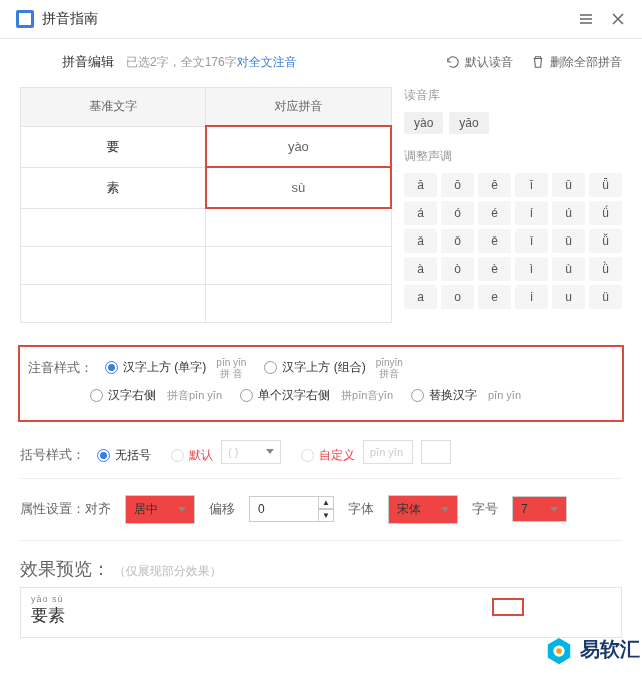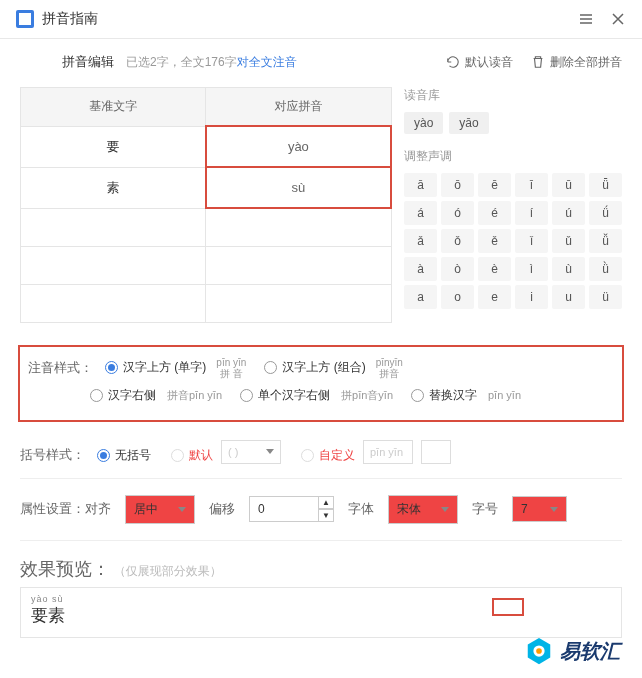--- a/index.html
+++ b/index.html
@@ -62,21 +62,21 @@
     .spinner { display: flex; flex-direction: column; margin-left: -1px; }
     .spinner-btn { border: 1px solid #ccc; width: 16px; height: 13px; font-size: 8px; text-align: center; line-height: 12px; cursor: pointer; background: #fff; }
     
     .preview-section { padding: 12px 20px 0; }
     .preview-label { color: #666; font-size: 18px; }
     .preview-note { color: #bbb; font-size: 12px; }
     .preview-box { border: 1px solid #e5e5e5; padding: 6px 10px 10px; margin-top: 6px; }
     .preview-pinyin { font-size: 9px; color: #888; letter-spacing: 1px; }
     .preview-chars { font-size: 17px; }
     
-    .logo-area { position: absolute; right: 22px; bottom: 12px; display: flex; align-items: center; gap: 6px; font-style: italic; }
+    .logo-area { position: absolute; right: 2px; bottom: 12px; display: flex; gap: 6px; }
     .logo-icon { width: 30px; height: 30px; }
     .logo-text { font-size: 20px; font-weight: bold; color: #1a3a6e; }
     .small-red-box { position: absolute; right: 118px; bottom: 62px; width: 32px; height: 18px; border: 2px solid #d84c3e; }
     
     .caret-down { width: 0; height: 0; border-left: 4px solid transparent; border-right: 4px solid transparent; border-top: 5px solid #888; margin-left: auto; }
   </style>
 </head>
 <body>
 
 <div class="title-bar">

